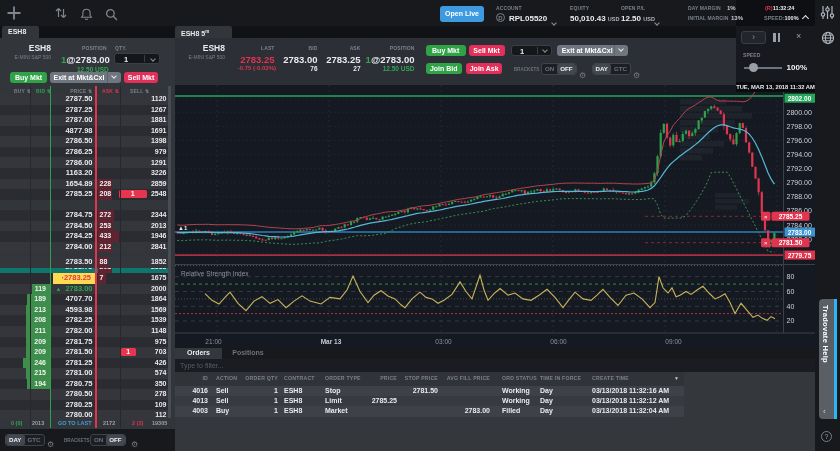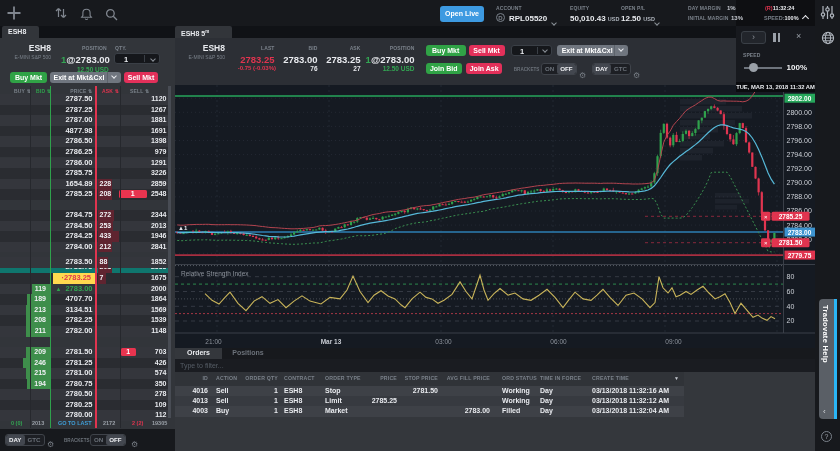--- a/index.html
+++ b/index.html
@@ -172,21 +172,21 @@
       </div>
       <div class="lrow" style="top:108.9px;background:#2a2c31">
         <div class="pr">2786.25</div>
         <div class="sell">979</div>
       </div>
       <div class="lrow" style="top:119.5px;background:#34363c">
         <div class="pr">2786.00</div>
         <div class="sell">1291</div>
       </div>
       <div class="lrow" style="top:130.0px;background:#2a2c31">
-        <div class="pr">2785.75</div>
+        <div class="pr">1163.20</div>
         <div class="sell">3226</div>
       </div>
       <div class="lrow" style="top:140.5px;background:#34363c">
         <div class="pr">1654.89</div>
         <div class="askblk" style="width:14.8px">
           <span>228</span>
         </div>
         <div class="sell">2859</div>
       </div>
       <div class="lrow" style="top:151.1px;background:#2a2c31">
@@ -257,36 +257,43 @@
         <div class="bidblk" style="width:22.2px">
           <span>189</span>
         </div>
         <div class="pr">4707.70</div>
         <div class="sell">1864</div>
       </div>
       <div class="lrow" style="top:266.9px;background:#34363c">
         <div class="bidblk" style="width:23.9px">
           <span>213</span>
         </div>
-        <div class="pr">3134.51</div>
+        <div class="pr">4593.98</div>
         <div class="sell">1569</div>
       </div>
       <div class="lrow" style="top:277.4px;background:#2a2c31">
         <div class="bidblk" style="width:23.5px">
           <span>208</span>
         </div>
         <div class="pr">2782.25</div>
         <div class="sell">1539</div>
       </div>
       <div class="lrow" style="top:288.0px;background:#34363c">
         <div class="bidblk" style="width:23.8px">
           <span>211</span>
         </div>
         <div class="pr">2782.00</div>
         <div class="sell">1148</div>
+      </div>
+      <div class="lrow" style="top:298.5px;background:#2a2c31">
+        <div class="bidblk" style="width:23.6px">
+          <span>209</span>
+        </div>
+        <div class="pr">2781.75</div>
+        <div class="sell">975</div>
       </div>
       <div class="lrow" style="top:309.0px;background:#34363c">
         <div class="bidblk" style="width:23.6px">
           <span>209</span>
         </div>
         <div class="pr">2781.50</div>
         <div class="b1" style="left:120.5px;width:15.5px">1</div>
         <div class="sell">703</div>
       </div>
       <div class="lrow" style="top:319.6px;background:#2a2c31">

